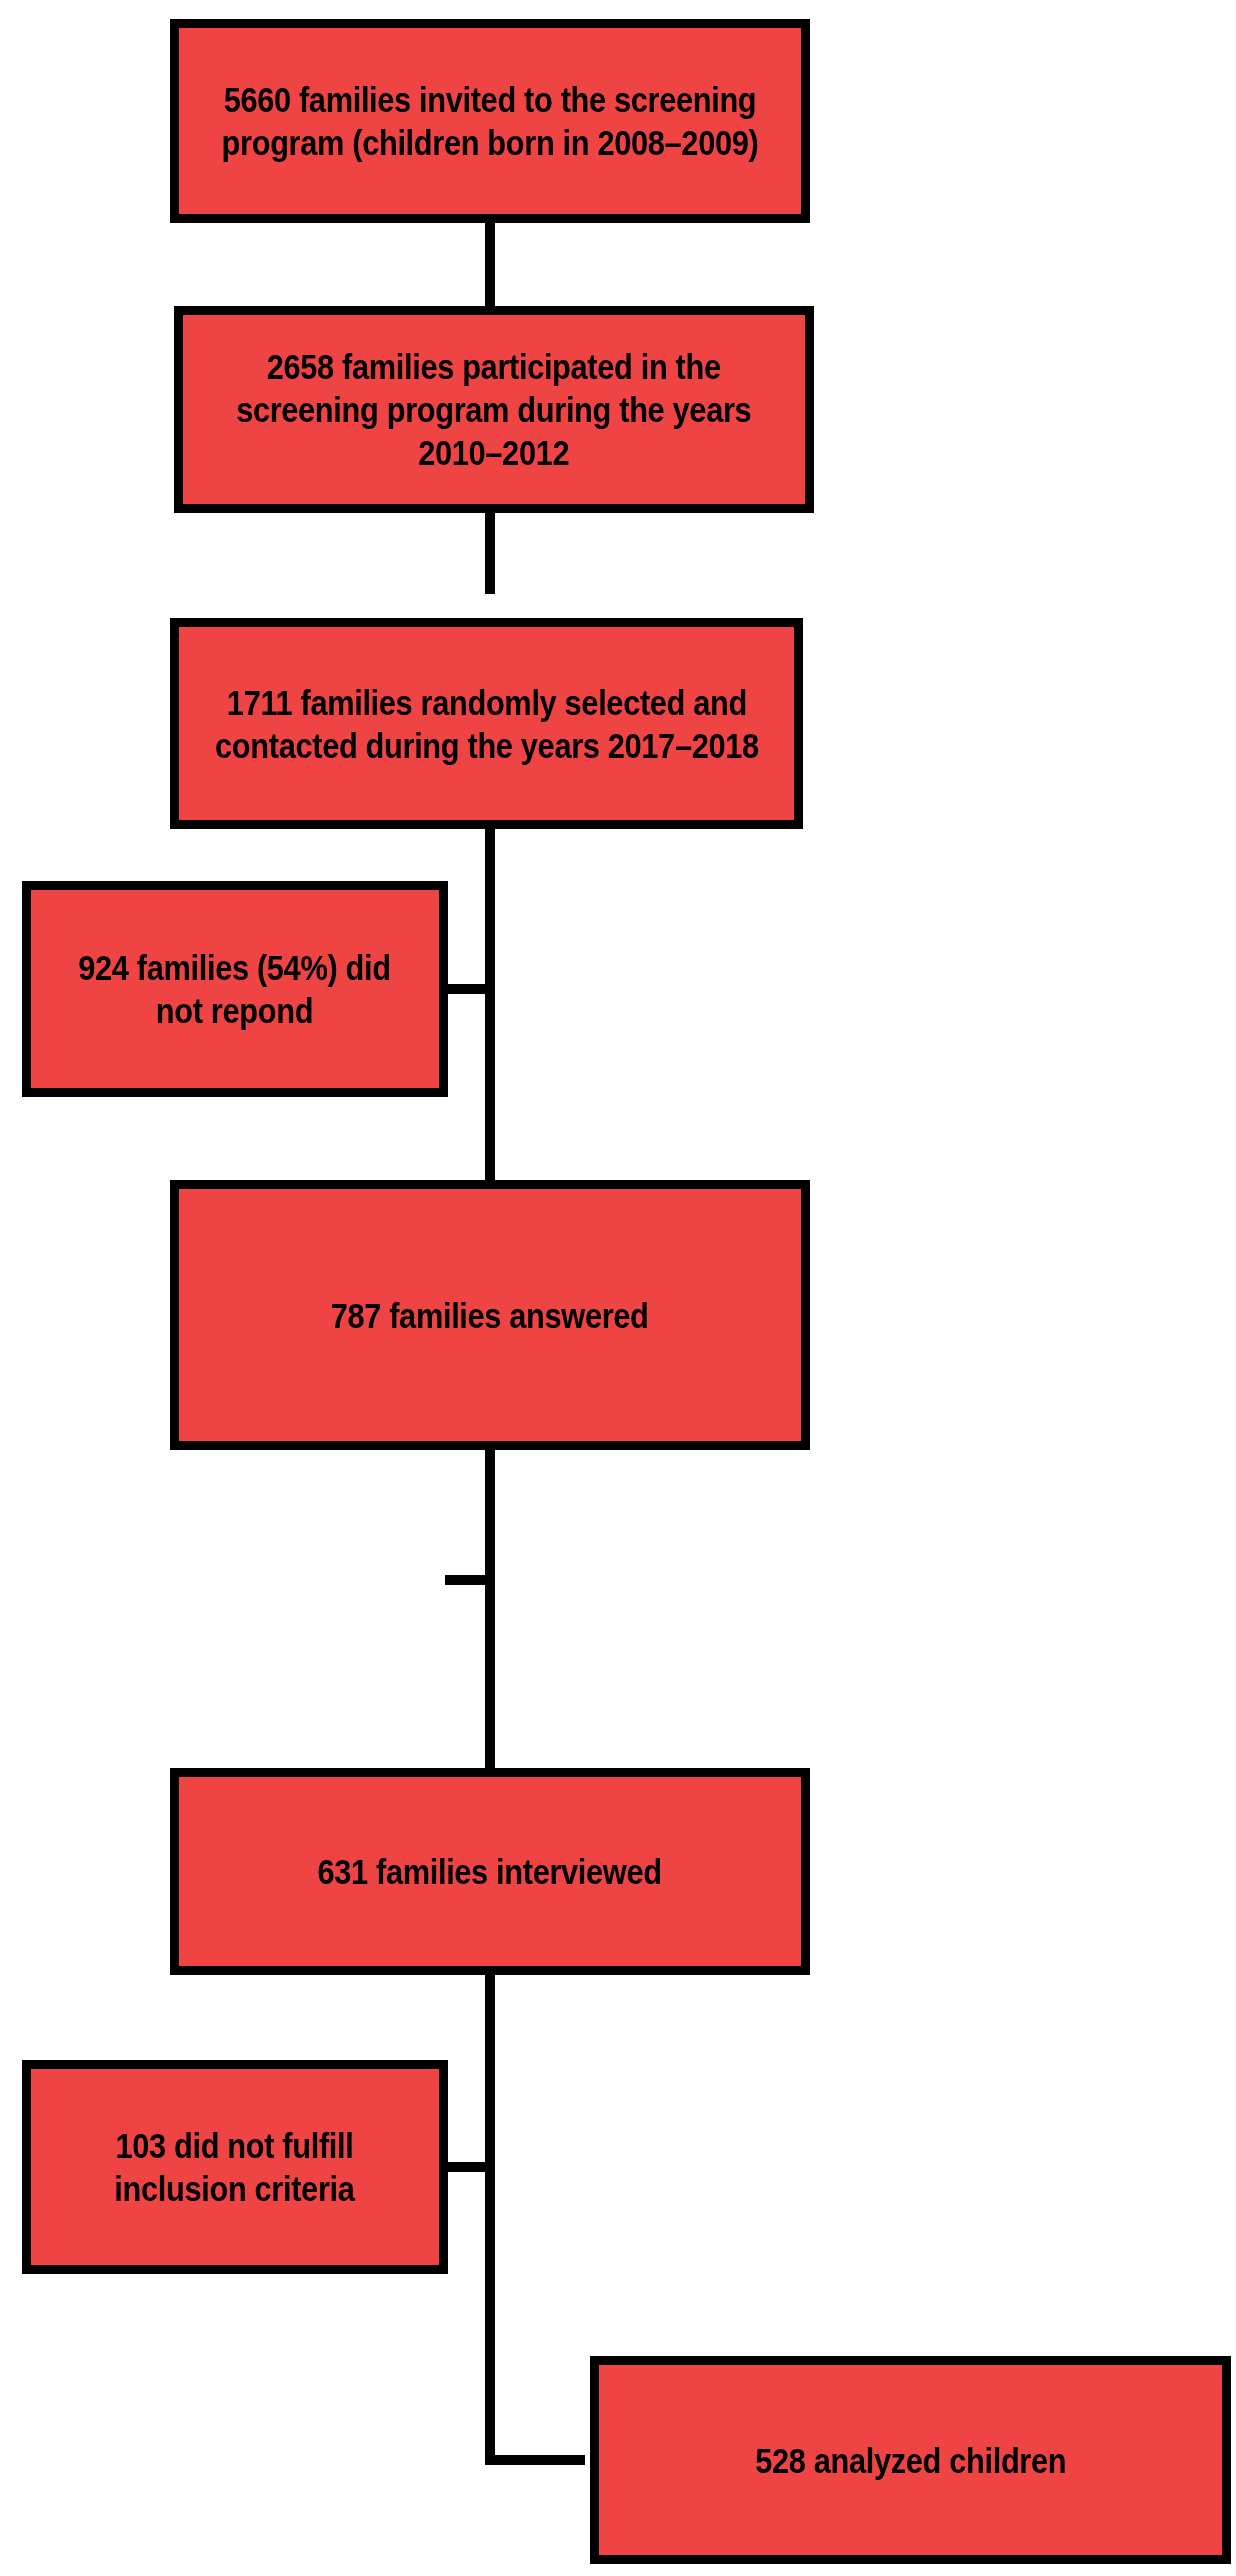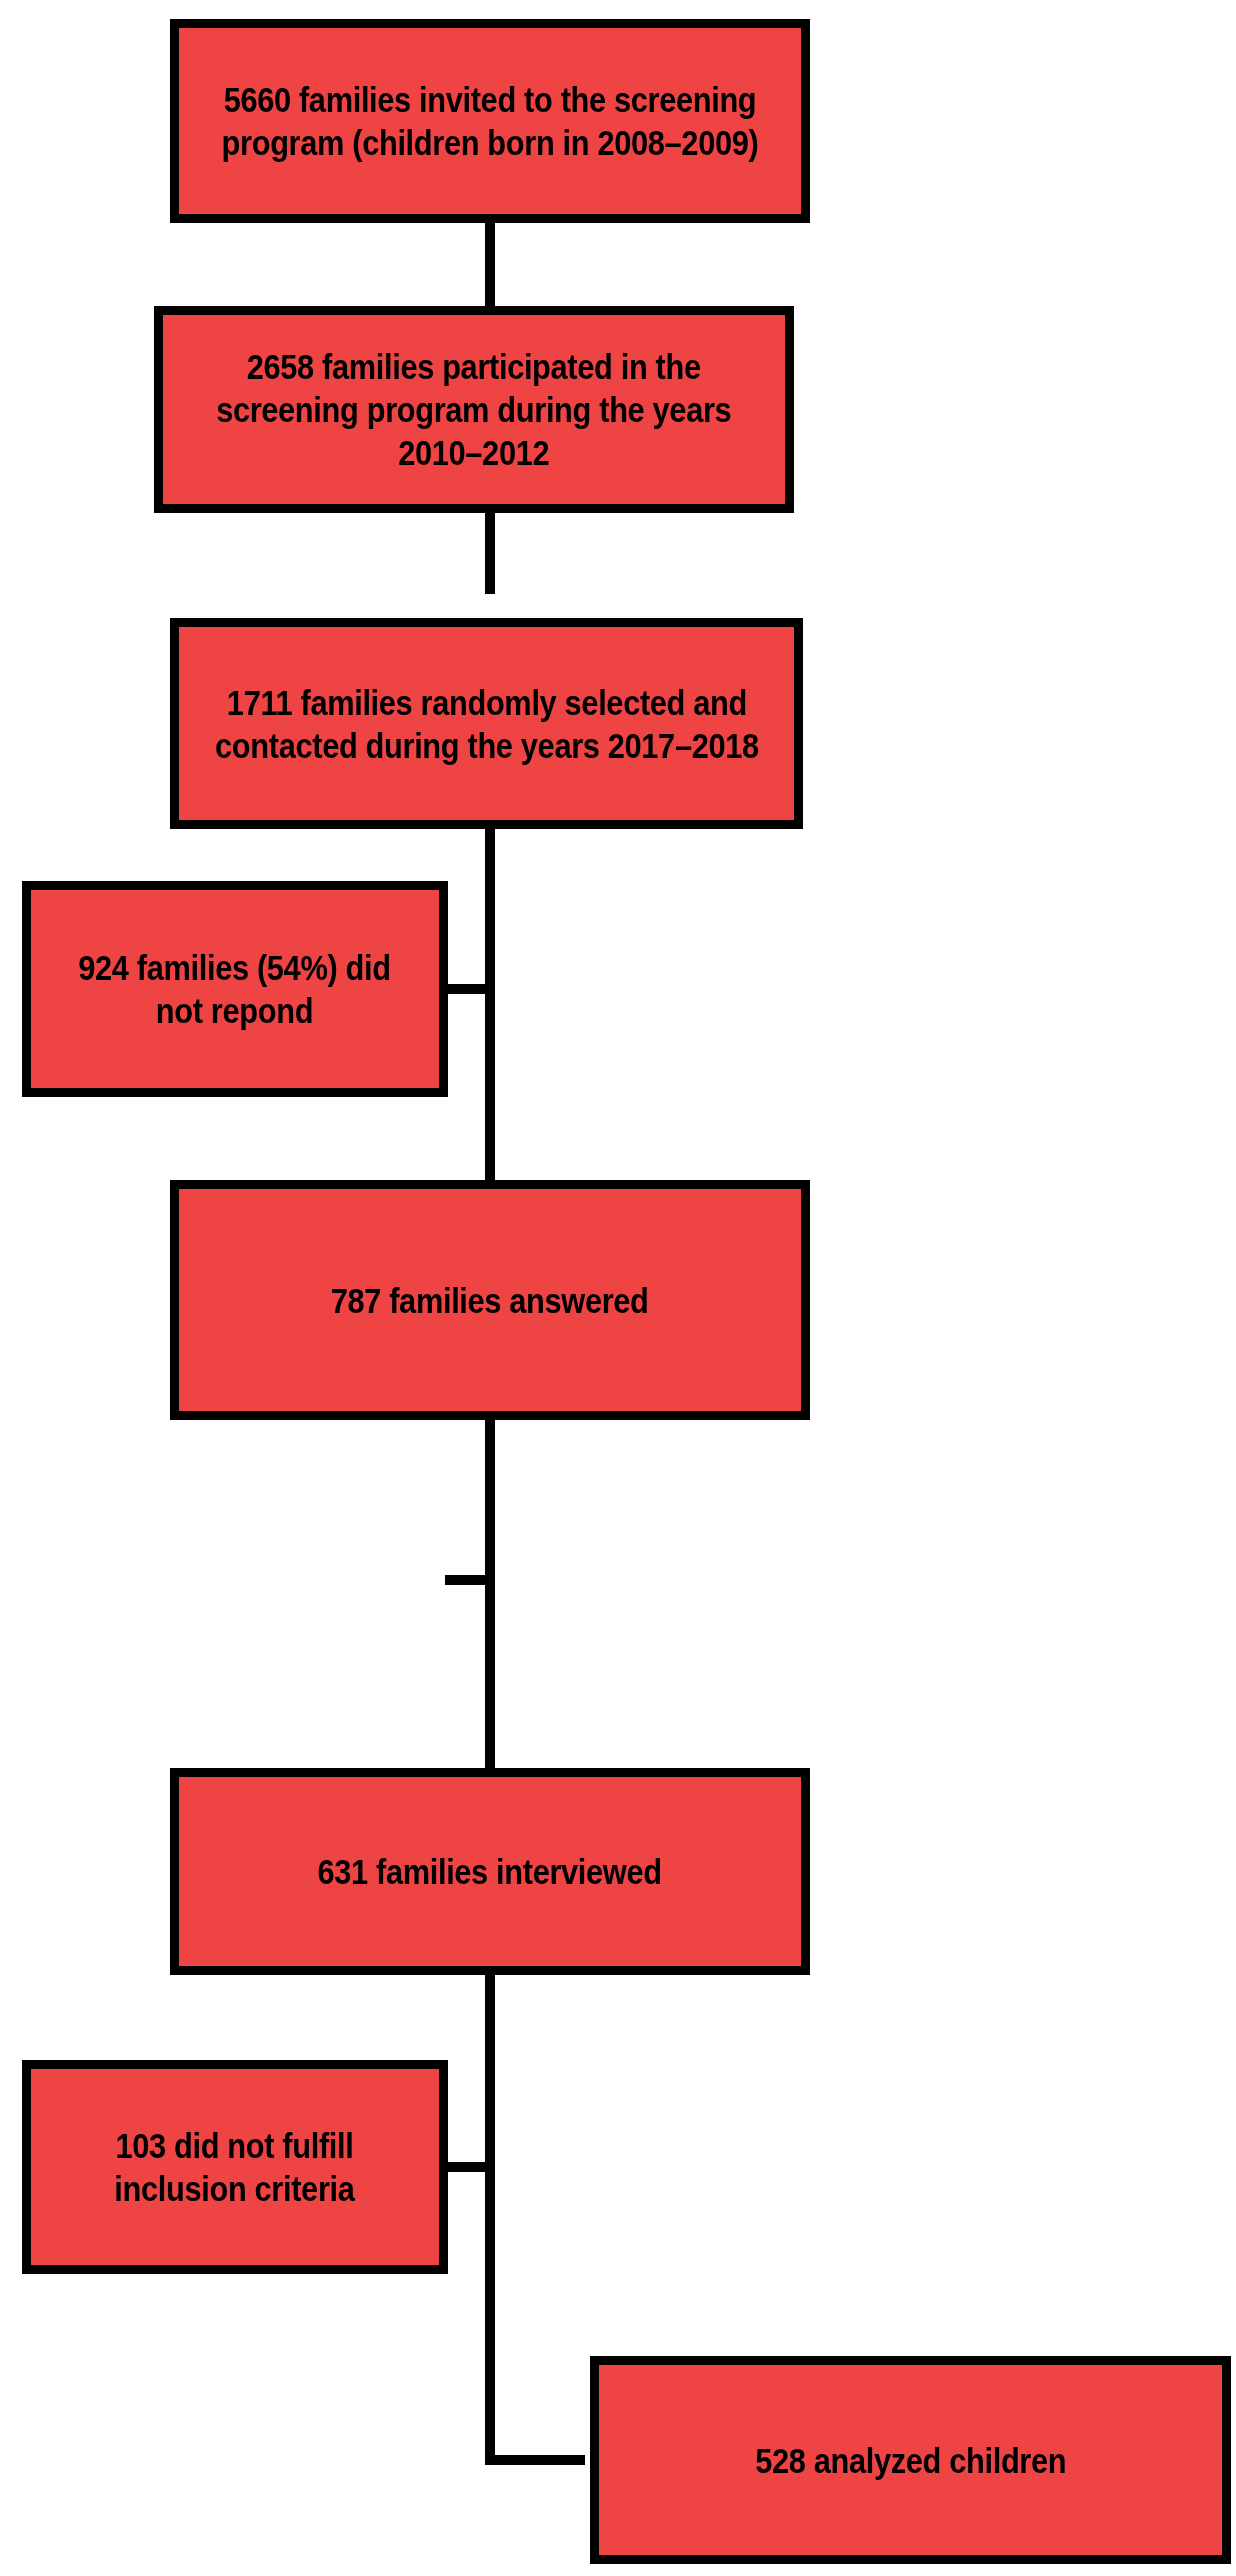--- a/index.html
+++ b/index.html
@@ -35,23 +35,23 @@
     white-space: nowrap;
     transform: scaleX(0.88);
   }
   .conn {
     position: absolute;
     background: #000000;
     z-index: 1;
   }
   
   .box-invited      { left: 170px; top: 19px;   width: 640px; height: 204px; }
-  .box-participated { left: 154px; top: 306px;  width: 640px; height: 207px; }
+  .box-participated { left: 174px; top: 306px;  width: 640px; height: 207px; }
   .box-selected     { left: 170px; top: 618px;  width: 633px; height: 211px; }
-  .box-answered     { left: 170px; top: 1180px; width: 640px; height: 240px; }
+  .box-answered     { left: 170px; top: 1180px; width: 640px; height: 270px; }
   .box-interviewed  { left: 170px; top: 1768px; width: 640px; height: 207px; }
   
   .box-noresponse   { left: 21.6px;  top: 881px; width: 426px; height: 216px; }
   .box-declined     { left: 21.6px;  top: 1472px; width: 426px; height: 216px; }
   .box-excluded     { left: 21.6px;  top: 2060px; width: 426px; height: 214px; }
   
   .box-analyzed     { left: 582px; top: 2356px; width: 641px; height: 208px; margin-left: 8px; }
   
   .conn-v1 { left: 485px; top: 221px;  width: 9.5px; height: 87px; }
   .conn-v2 { left: 485px; top: 510px;  width: 9.5px; height: 84px;  }

